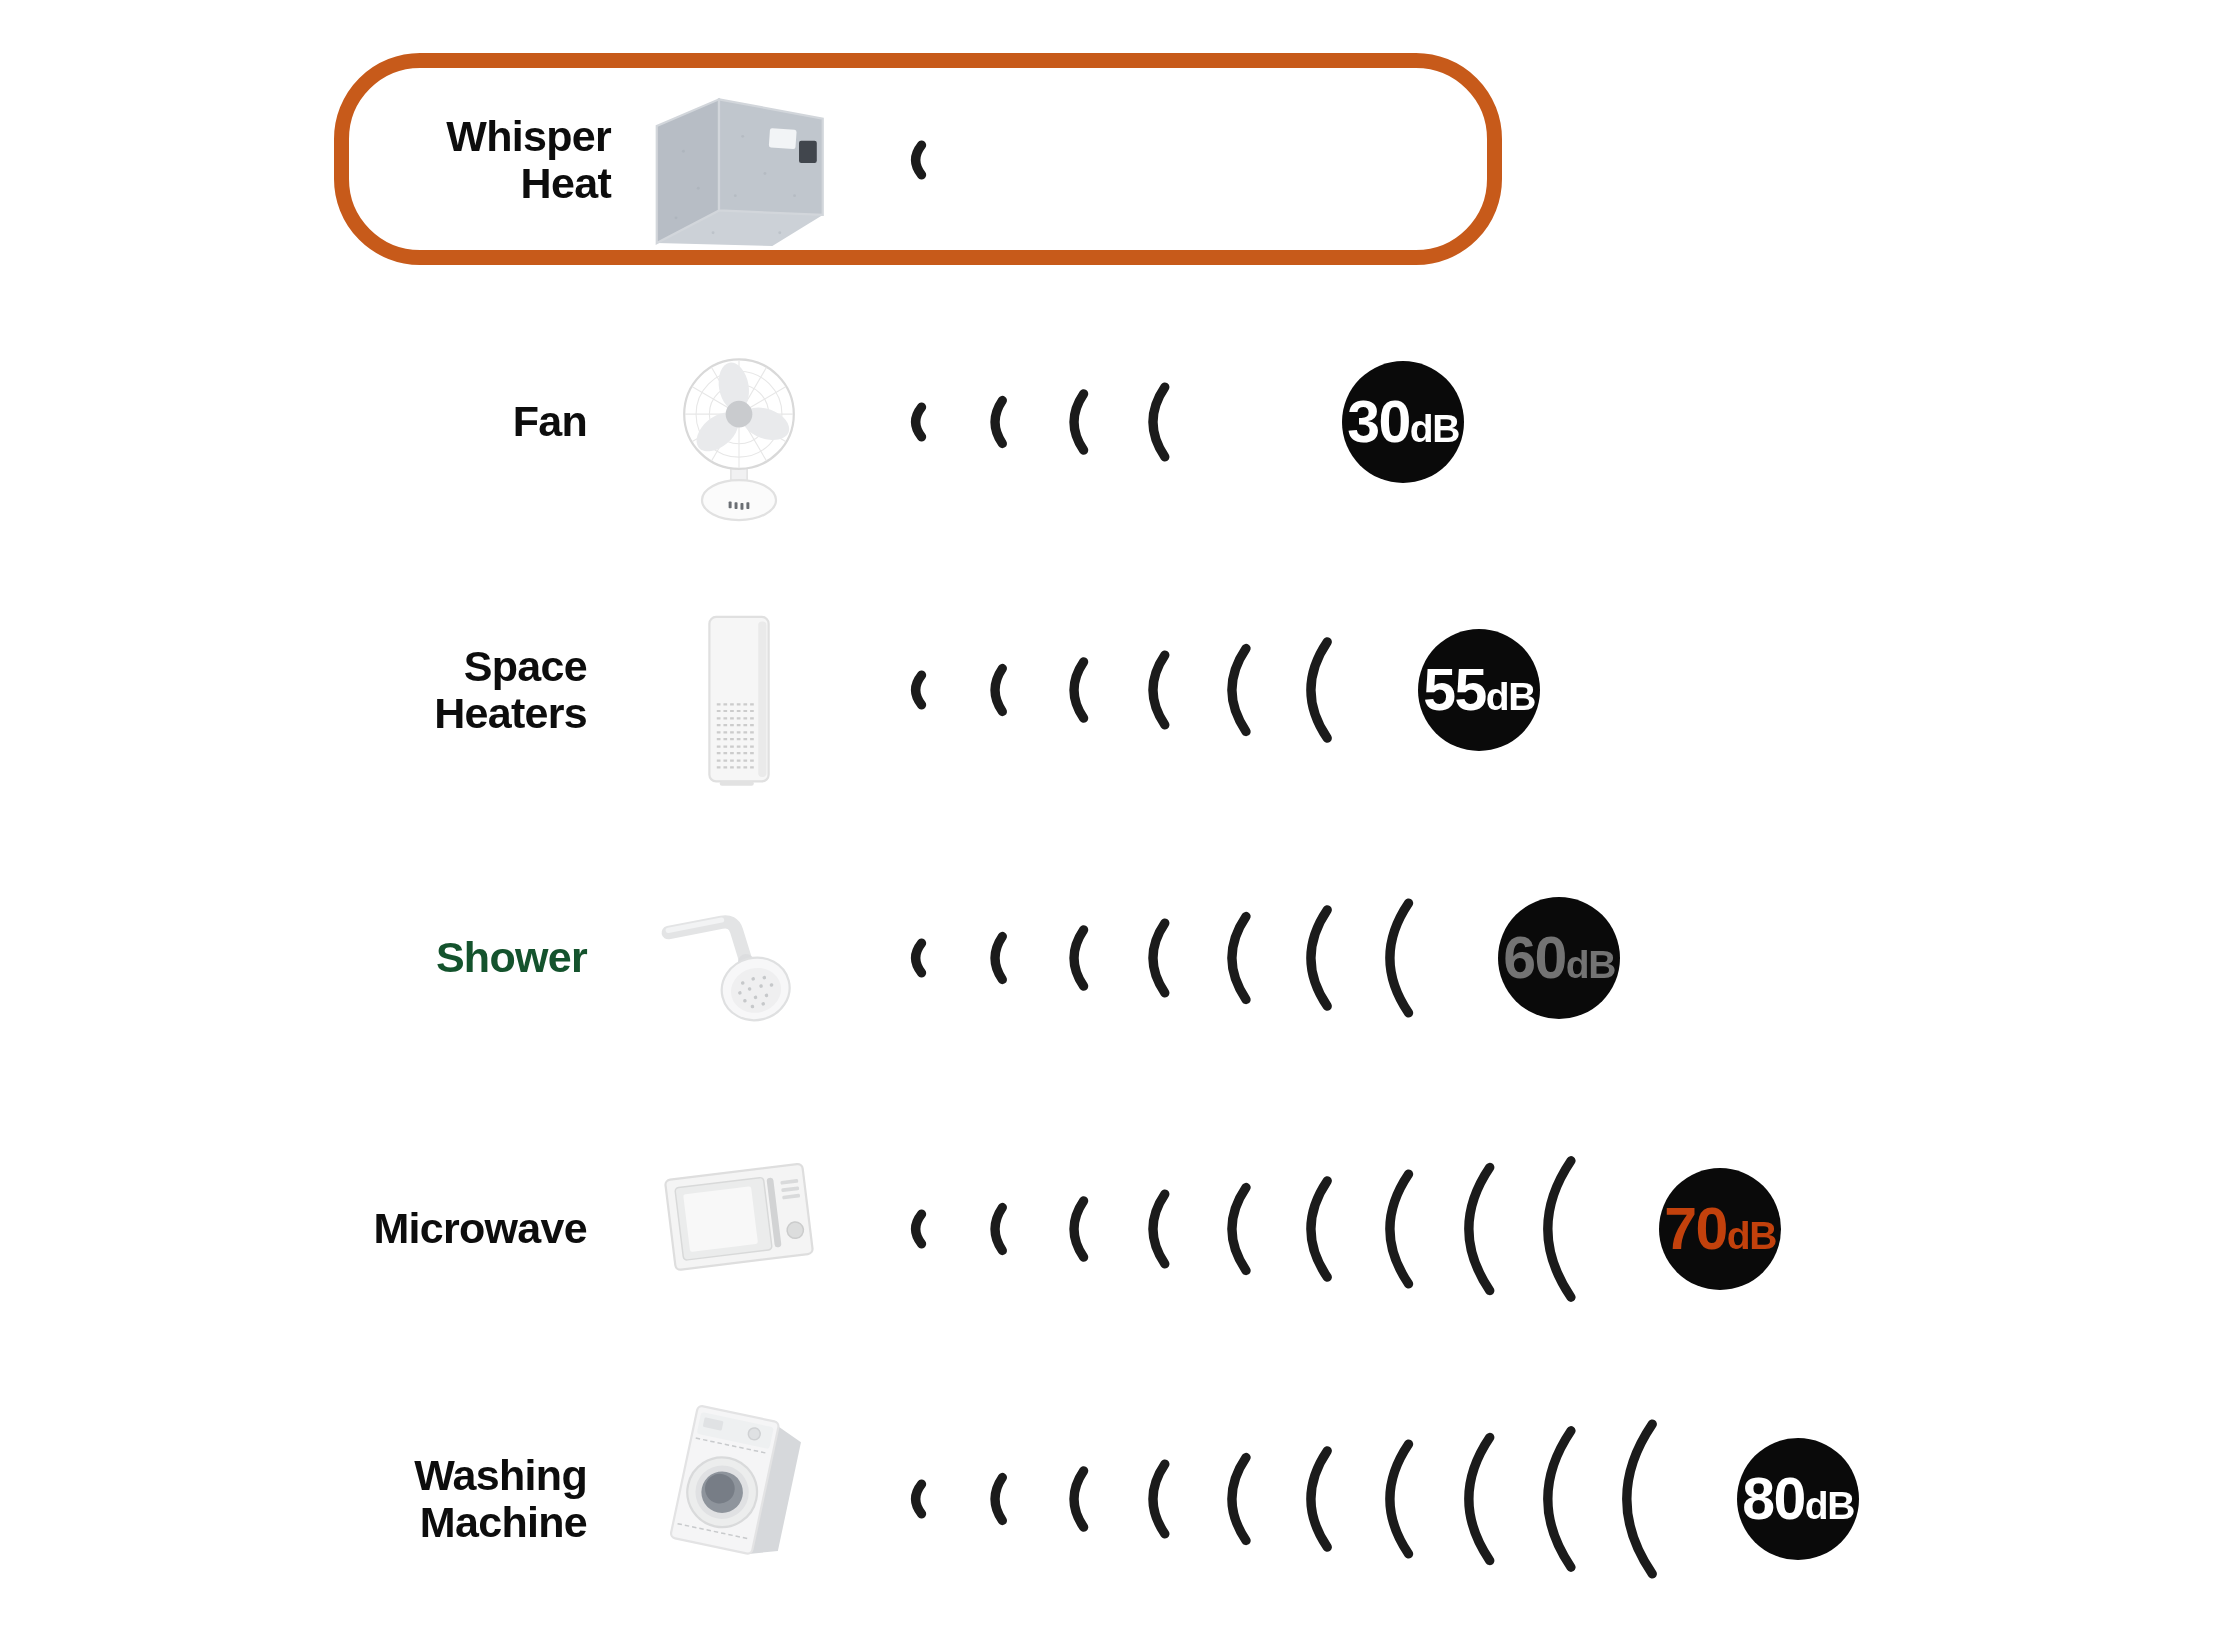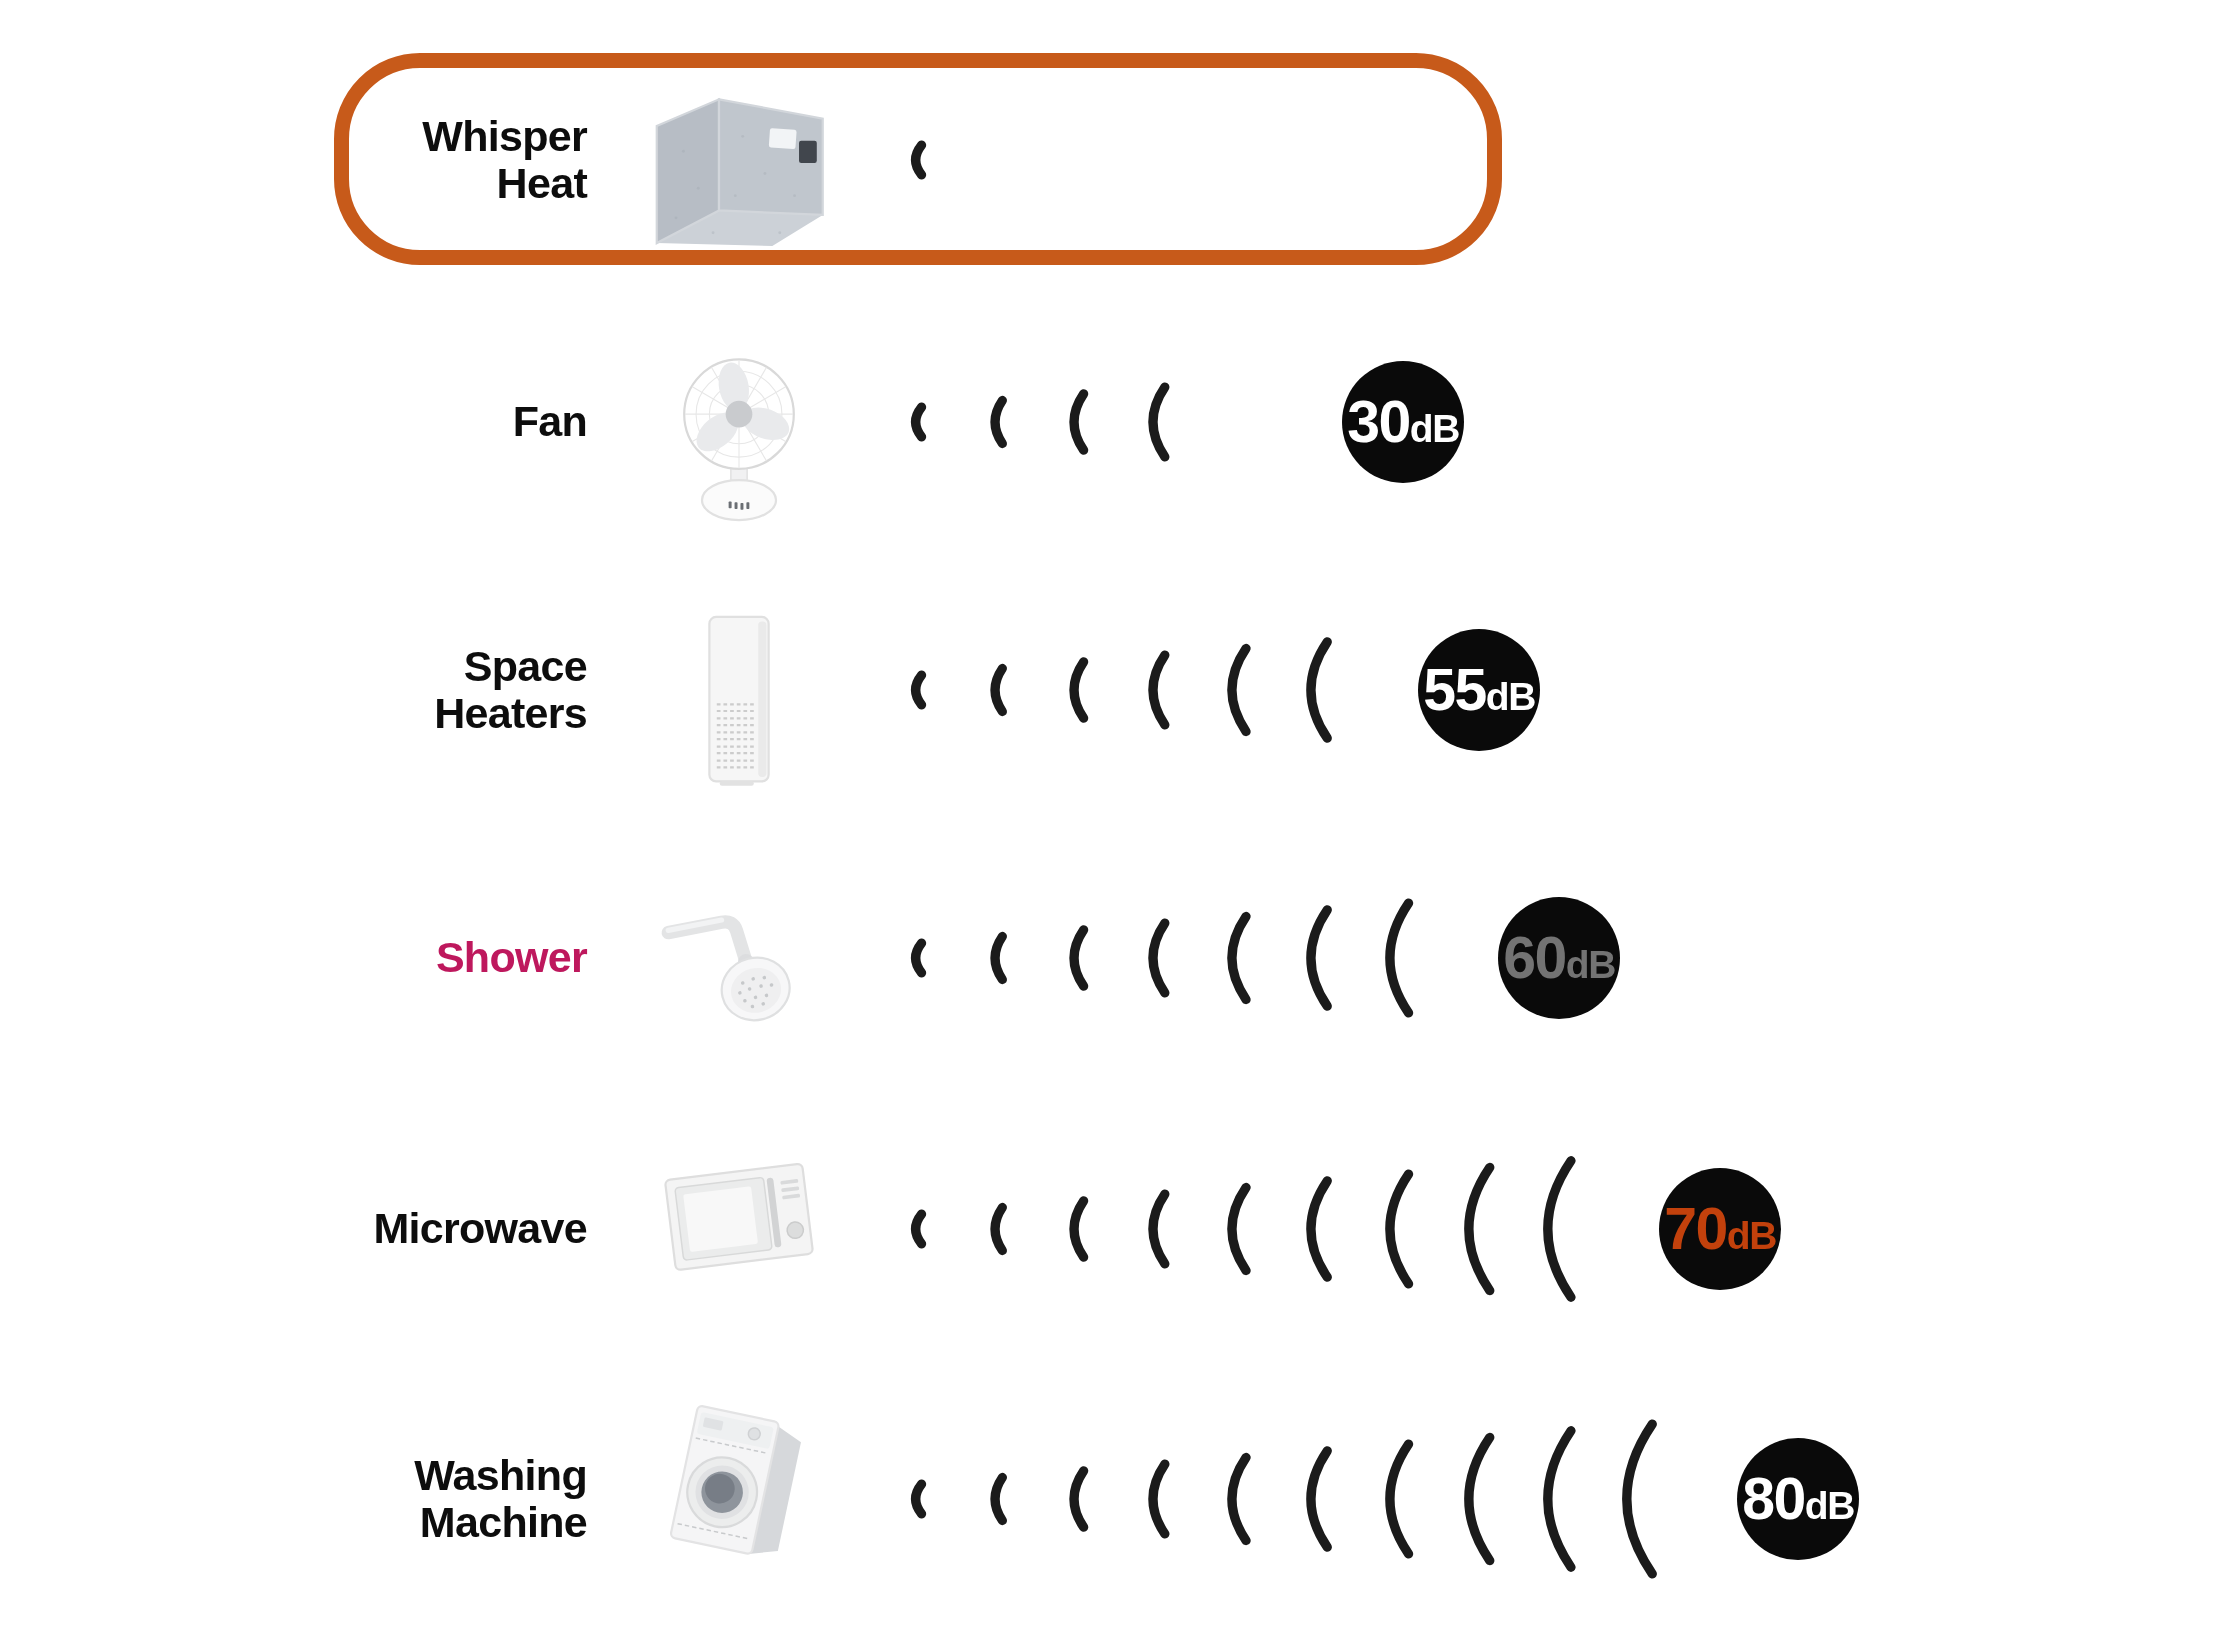--- a/index.html
+++ b/index.html
@@ -27,21 +27,21 @@
   .badge-text{color:#ffffff;font-weight:700;letter-spacing:-1.5px;white-space:nowrap;}
   .badge-num{font-size:59px;}
   .badge-unit{font-size:39px;}
 </style>
 </head>
 <body>
 
 <div class="page" id="page" style="background: rgb(255, 255, 255);">
     <div class="ring" style="left: 334px; top: 53px; width: 1168px; height: 212px; border-color: rgb(199, 90, 26);"></div>
     <div class="row" style="top: 24.5px;">
-      <div class="label" style="color: rgb(13, 13, 13);">Whisper
+      <div class="label" style="color: rgb(13, 13, 13); padding-left: 24px;">Whisper
 Heat</div>
       <div class="icon" style="left: 739px; top: calc(50% + 6px);">
     <svg width="186" height="163" viewBox="0 0 250 220">
       <polygon points="14,214 98,170 238,176 170,218" fill="#ccd1d7"></polygon>
       <polygon points="14,56 98,20 98,170 14,214" fill="#b7bdc5" stroke="#d2d6db" stroke-width="3"></polygon>
       <polygon points="98,20 238,46 238,176 98,170" fill="#c0c6cd" stroke="#d2d6db" stroke-width="3"></polygon>
       <g fill="#9aa1a9" opacity="0.28">
         <circle cx="50" cy="90" r="2"></circle>
             <circle cx="70" cy="140" r="2"></circle>
             <circle cx="40" cy="180" r="2"></circle>
@@ -132,21 +132,21 @@
           <path d="M 299.5 82.0 Q 273.6 120 299.5 158.0" fill="none" stroke="#1b1b1b" stroke-width="12.5" stroke-linecap="round"></path>
           <path d="M 409.0 73.0 Q 377.0 120 409.0 167.0" fill="none" stroke="#1b1b1b" stroke-width="12.5" stroke-linecap="round"></path>
           <path d="M 518.5 64.0 Q 480.4 120 518.5 176.0" fill="none" stroke="#1b1b1b" stroke-width="12.5" stroke-linecap="round"></path>
           <path d="M 628.0 55.0 Q 583.9 120 628.0 185.0" fill="none" stroke="#1b1b1b" stroke-width="12.5" stroke-linecap="round"></path>
         </svg></div>
       <div class="badge" style="left: 1418px; background: rgb(10, 10, 10);">
         <div class="badge-text" style="color: rgb(255, 255, 255);"><span class="badge-num">55</span><span class="badge-unit">dB</span></div>
       </div>
     </div>
     <div class="row" style="top: 823px;">
-      <div class="label" style="color: #be185d;">Shower</div>
+      <div class="label" style="color: #14532d;">Shower</div>
       <div class="icon" style="left: 739px; top: calc(50% + 4.5px);">
     <svg width="160" height="126" viewBox="0 0 215 170">
       <path d="M12,44 L84,30 Q99,27 104,41 L116,80" fill="none" stroke="#e3e4e5" stroke-width="18" stroke-linecap="round"></path>
       <path d="M12,41 L84,27" fill="none" stroke="#f2f3f4" stroke-width="7" stroke-linecap="round"></path>
       <circle cx="117" cy="84" r="11" fill="#dcdddf"></circle>
       <g transform="rotate(-14 130 120)">
         <ellipse cx="130" cy="120" rx="46" ry="42" fill="#f7f7f8" stroke="#dfe0e1" stroke-width="3"></ellipse>
         <ellipse cx="130" cy="122" rx="34" ry="30" fill="#efeff0"></ellipse>
         <g fill="#c6c8ca">
           <circle cx="115" cy="108" r="2.4"></circle>

